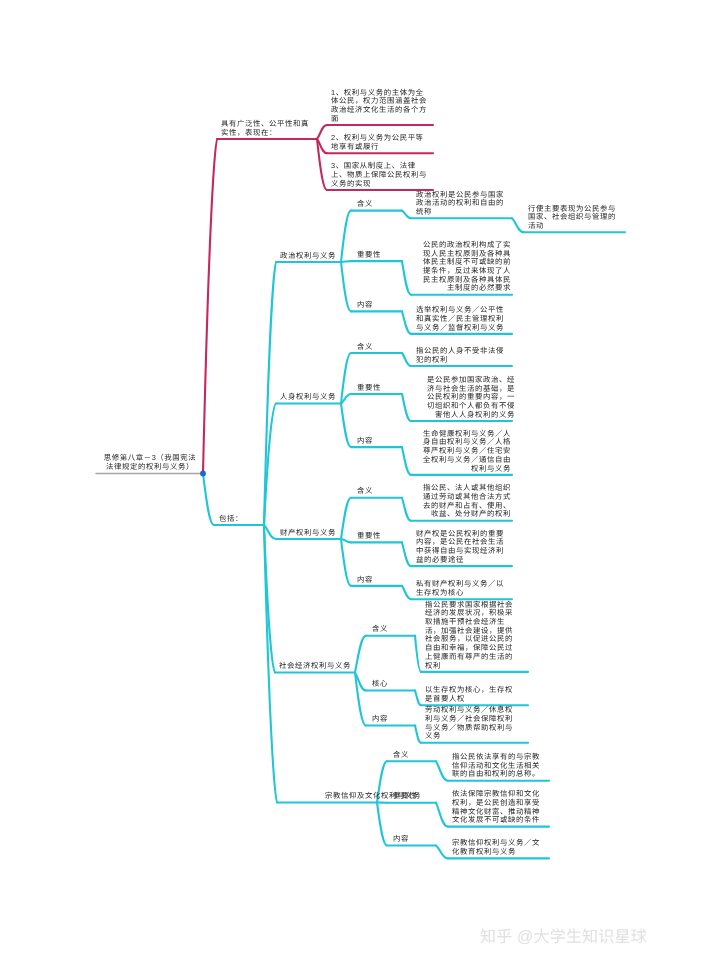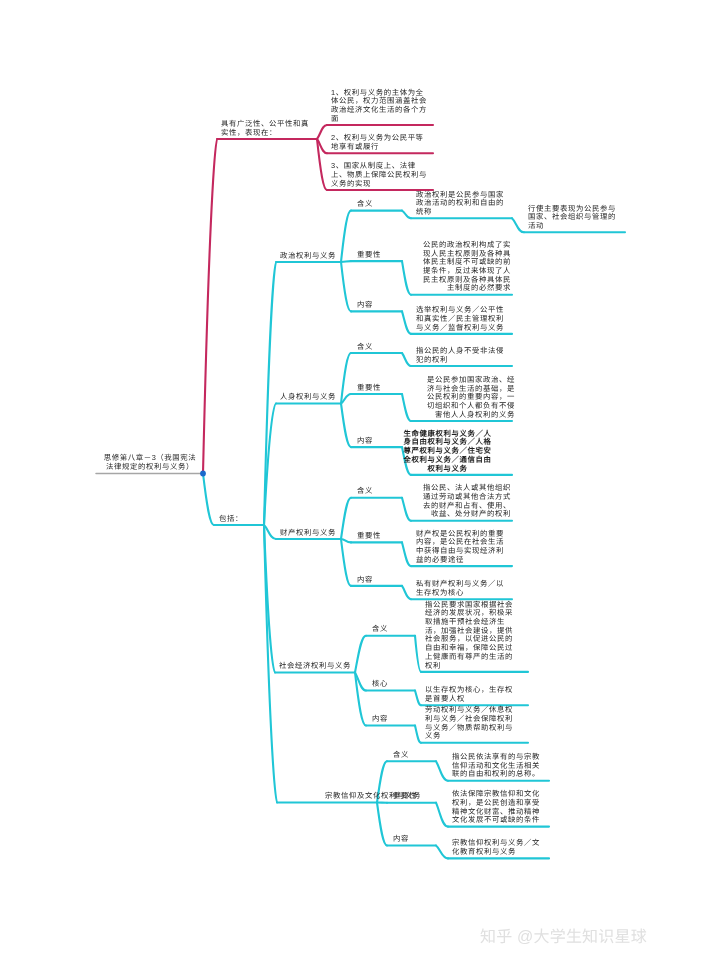--- a/index.html
+++ b/index.html
@@ -116,21 +116,21 @@
     <div class="nodelabel" style="left: 357px; width: 61px; font-size: 7.4px; line-height: 8.7px; text-align: left; top: 250.797px;">重要性</div>
     <div class="nodelabel" style="left: 416px; width: 95px; font-size: 7.4px; line-height: 8.7px; text-align: right; top: 240.881px;">公民的政治权利构成了实现人民主权原则及各种具体民主制度不可或缺的前提条件，反过来体现了人民主权原则及各种具体民主制度的必然要求</div>
     <div class="nodelabel" style="left: 357px; width: 61px; font-size: 7.4px; line-height: 8.7px; text-align: left; top: 301.097px;">内容</div>
     <div class="nodelabel" style="left: 416px; width: 95px; font-size: 7.4px; line-height: 8.7px; text-align: left; top: 306.191px;">选举权利与义务／公平性和真实性／民主管理权利与义务／监督权利与义务</div>
     <div class="nodelabel" style="left: 280px; width: 105px; font-size: 7.4px; line-height: 8.7px; text-align: left; top: 393.197px;">人身权利与义务</div>
     <div class="nodelabel" style="left: 357px; width: 61px; font-size: 7.4px; line-height: 8.7px; text-align: left; top: 342.697px;">含义</div>
     <div class="nodelabel" style="left: 416px; width: 95px; font-size: 7.4px; line-height: 8.7px; text-align: left; top: 346.994px;">指公民的人身不受非法侵犯的权利</div>
     <div class="nodelabel" style="left: 357px; width: 61px; font-size: 7.4px; line-height: 8.7px; text-align: left; top: 383.697px;">重要性</div>
     <div class="nodelabel" style="left: 420px; width: 95px; font-size: 7.4px; line-height: 8.7px; text-align: right; top: 375.884px;">是公民参加国家政治、经济与社会生活的基础，是公民权利的重要内容，一切组织和个人都负有不侵害他人人身权利的义务</div>
     <div class="nodelabel" style="left: 357px; width: 61px; font-size: 7.4px; line-height: 8.7px; text-align: left; top: 436.797px;">内容</div>
-    <div class="nodelabel" style="left: 400px; width: 95px; font-size: 7.4px; line-height: 8.7px; text-align: center; top: 429.784px; font-weight: bold;">生命健康权利与义务／人身自由权利与义务／人格尊严权利与义务／住宅安全权利与义务／通信自由权利与义务</div>
+    <div class="nodelabel" style="left: 416px; width: 95px; font-size: 7.4px; line-height: 8.7px; text-align: right; top: 429.784px;">生命健康权利与义务／人身自由权利与义务／人格尊严权利与义务／住宅安全权利与义务／通信自由权利与义务</div>
     <div class="nodelabel" style="left: 280px; width: 105px; font-size: 7.4px; line-height: 8.7px; text-align: left; top: 528.697px;">财产权利与义务</div>
     <div class="nodelabel" style="left: 357px; width: 61px; font-size: 7.4px; line-height: 8.7px; text-align: left; top: 487.397px;">含义</div>
     <div class="nodelabel" style="left: 416px; width: 95px; font-size: 7.4px; line-height: 8.7px; text-align: right; top: 484.387px;">指公民、法人或其他组织通过劳动或其他合法方式去的财产和占有、使用、收益、处分财产的权利</div>
     <div class="nodelabel" style="left: 357px; width: 61px; font-size: 7.4px; line-height: 8.7px; text-align: left; top: 532.097px;">重要性</div>
     <div class="nodelabel" style="left: 416px; width: 95px; font-size: 7.4px; line-height: 8.7px; text-align: left; top: 529.688px;">财产权是公民权利的重要内容，是公民在社会生活中获得自由与实现经济利益的必要途径</div>
     <div class="nodelabel" style="left: 357px; width: 61px; font-size: 7.4px; line-height: 8.7px; text-align: left; top: 575.597px;">内容</div>
     <div class="nodelabel" style="left: 416px; width: 95px; font-size: 7.4px; line-height: 8.7px; text-align: left; top: 580.194px;">私有财产权利与义务／以生存权为核心</div>
     <div class="nodelabel" style="left: 279px; width: 120px; font-size: 7.4px; line-height: 8.7px; text-align: left; top: 662.197px;">社会经济权利与义务</div>
     <div class="nodelabel" style="left: 372px; width: 59px; font-size: 7.4px; line-height: 8.7px; text-align: left; top: 625.397px;">含义</div>
     <div class="nodelabel" style="left: 425px; width: 95px; font-size: 7.4px; line-height: 8.7px; text-align: left; top: 600.675px;">指公民要求国家根据社会经济的发展状况，积极采取措施干预社会经济生活，加强社会建设，提供社会服务，以促进公民的自由和幸福，保障公民过上健康而有尊严的生活的权利</div>

